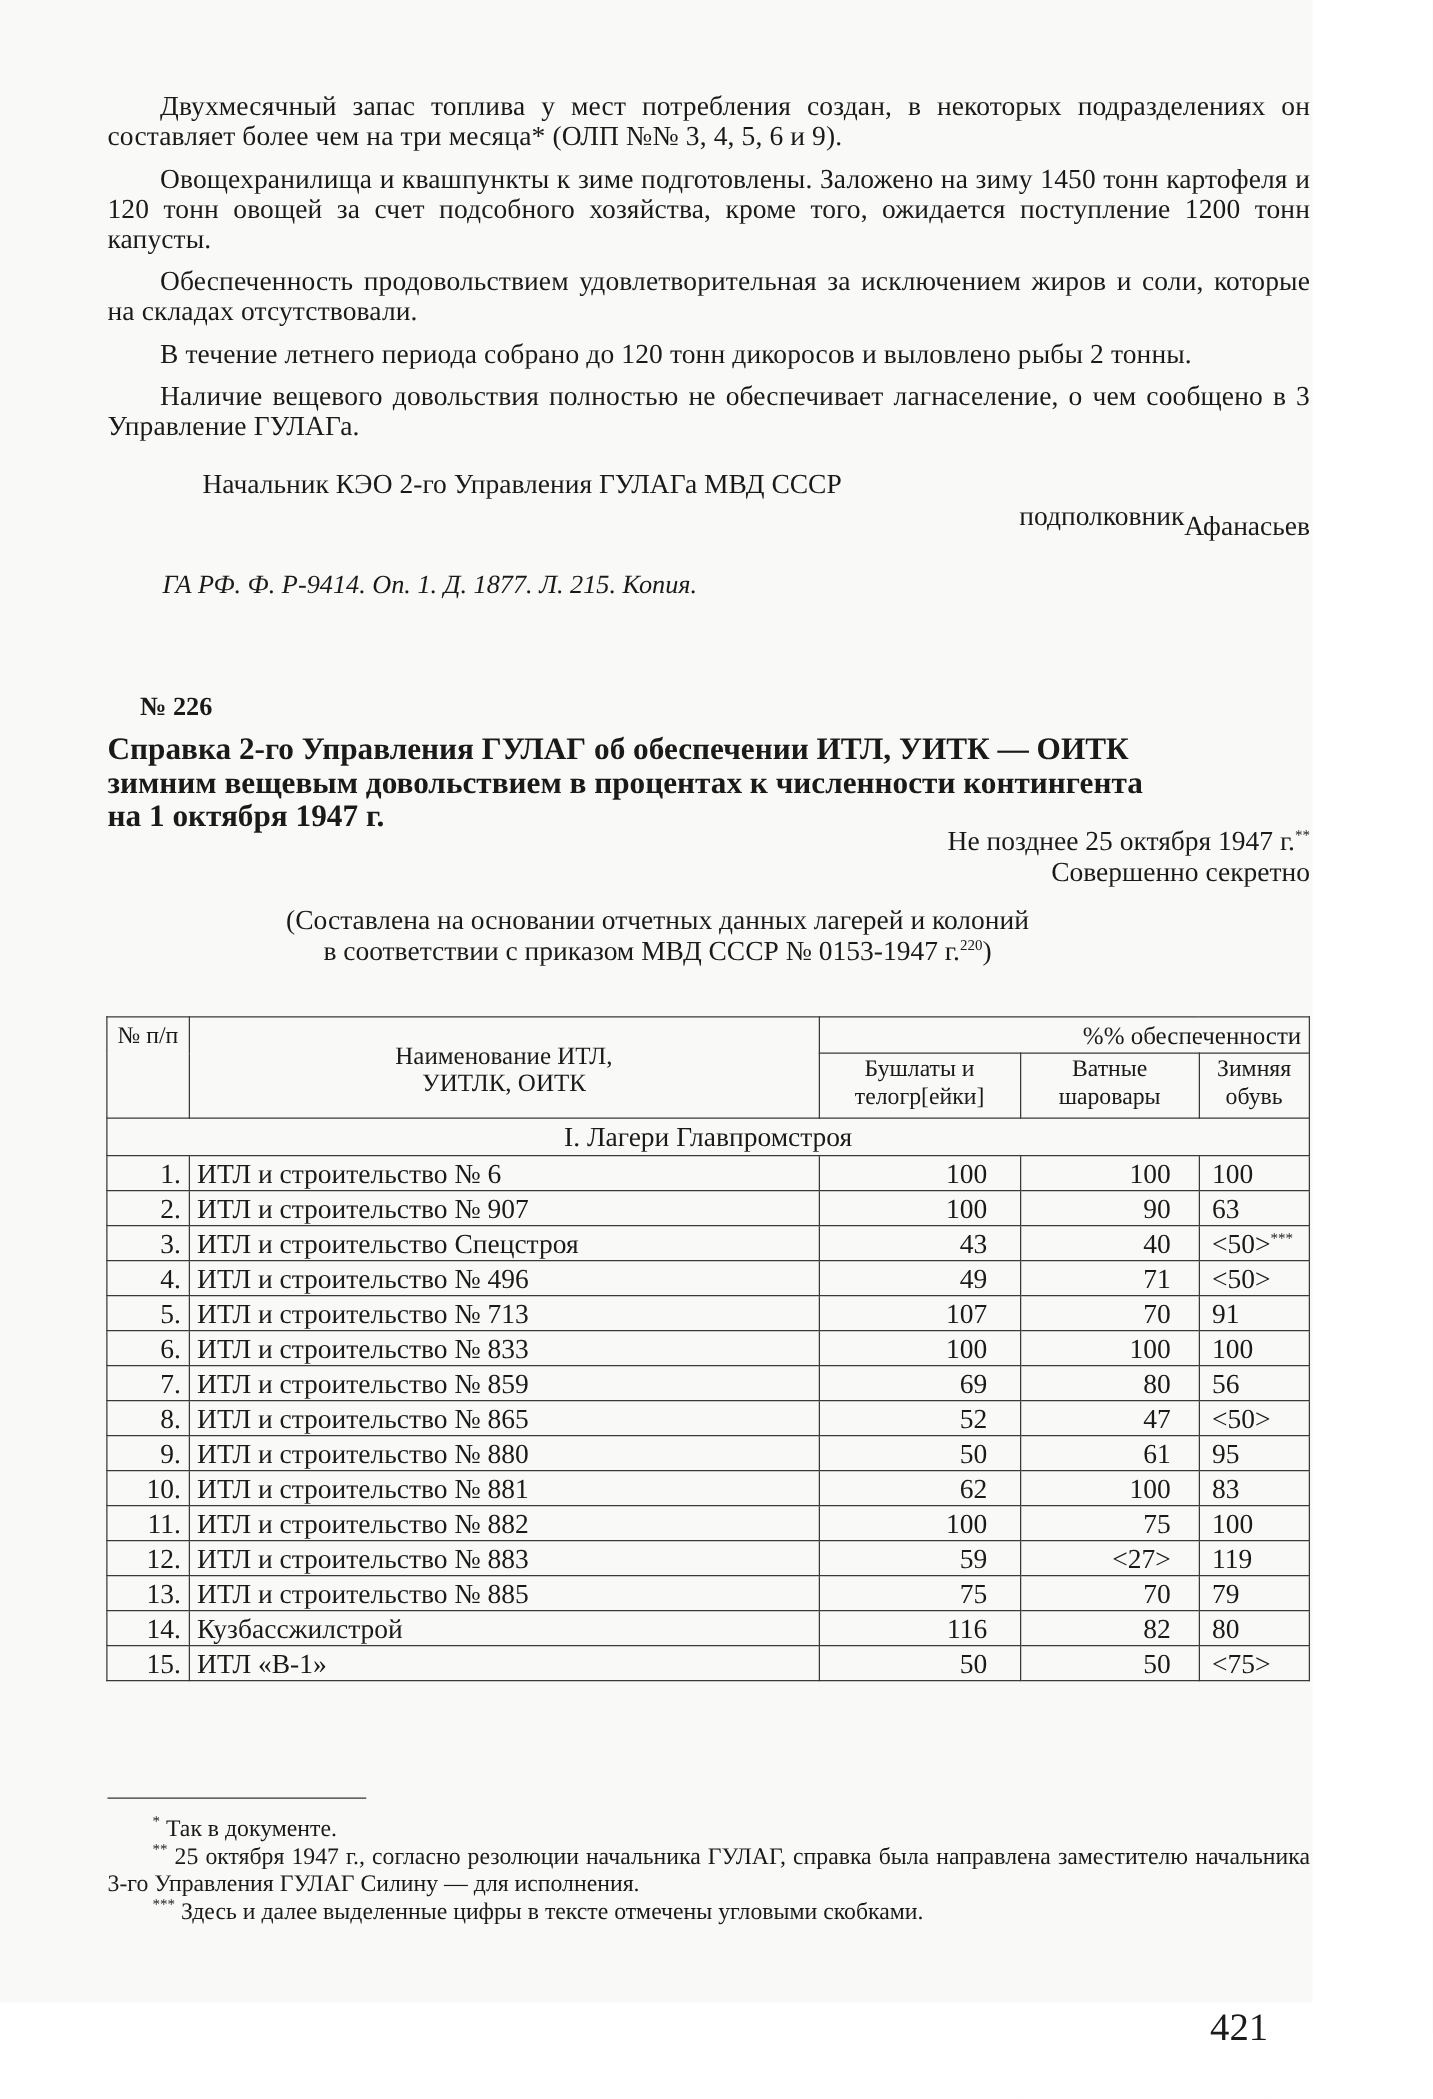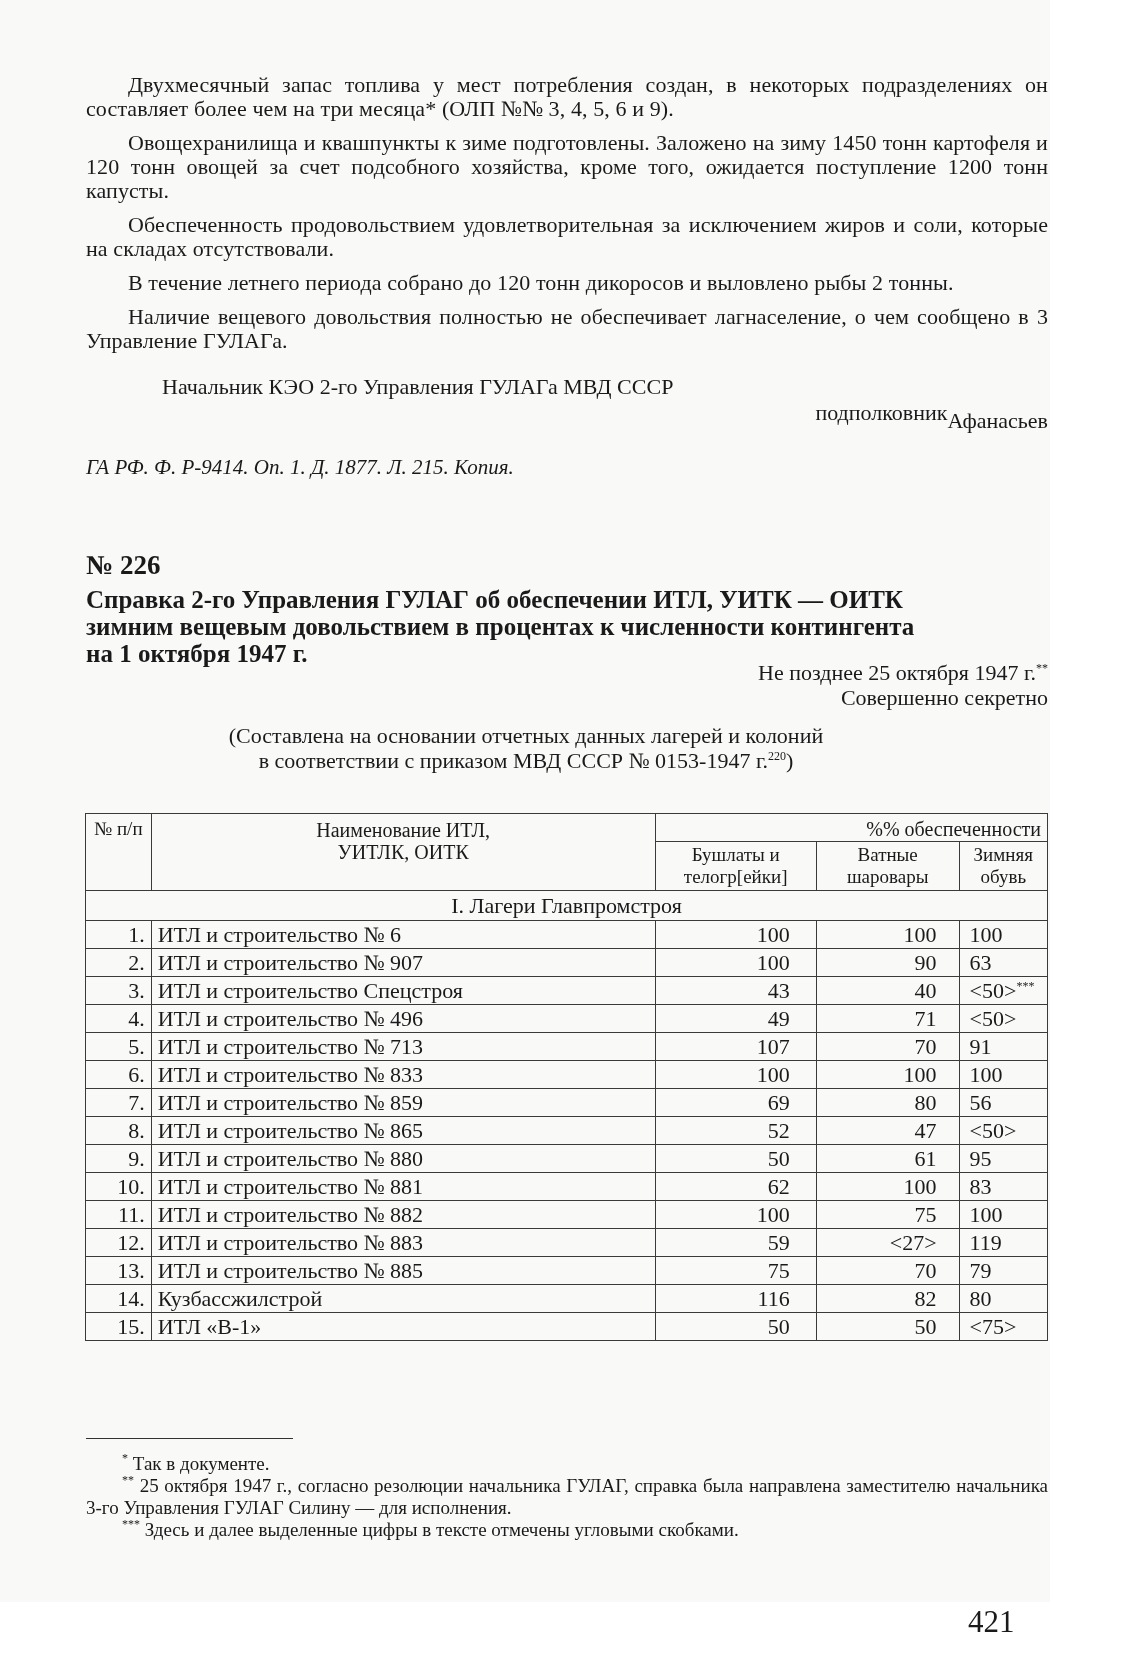--- a/index.html
+++ b/index.html
@@ -13,21 +13,21 @@
   }
   .content { position: absolute; left: 86px; width: 962px; }
   p.para {
     margin: 0; font-size: 22px; line-height: 24px; text-align: justify;
     text-indent: 42px; letter-spacing: 0.1px;
   }
   p.para + p.para { margin-top: 10px; }
   .sig { font-size: 22px; line-height: 26px; padding-left: 76px; }
   .sig-row { display: flex; justify-content: flex-end; }
   .source { font-style: italic; font-size: 21px; line-height: 24px; }
-  .docno { font-weight: bold; font-size: 27px; line-height: 30px; }
+  .docno { font-weight: bold; font-size: 21px; line-height: 30px; margin-left: 26px; }
   .doctitle { font-weight: bold; font-size: 25px; line-height: 27px; margin-top: 6px; width: 840px; }
   .right { text-align: right; font-size: 22px; line-height: 25px; }
   sup { font-size: 12px; line-height: 0; vertical-align: 8px; }
   .basis { text-align: center; font-size: 22px; line-height: 25px; width: 880px; }
   table.t { border-collapse: collapse; width: 963px; font-size: 22px; }
   table.t td, table.t th {
     border: 1.5px solid #3a3a3a; padding: 0 6px; font-weight: normal; line-height: 27px;
   }
   table.t th { font-size: 19px; line-height: 22px; vertical-align: top; }
   .c-no { width: 55px; text-align: right; }
@@ -56,21 +56,21 @@
   </div>
 
   <div class="content sig" style="top:374px;">
     <div>Начальник КЭО 2-го Управления ГУЛАГа МВД СССР</div>
     <div class="sig-row" style="width:886px;">
       <span>подполковник</span>
       <span style="position:relative; top:8px;">Афанасьев</span>
     </div>
   </div>
 
-  <div class="content source" style="top:455px;">ГА РФ. Ф. Р-9414. Оп. 1. Д. 1877. Л. 215. Копия.</div>
+  <div class="content source" style="top:455px;margin-left:44px;">ГА РФ. Ф. Р-9414. Оп. 1. Д. 1877. Л. 215. Копия.</div>
 
   <div class="content" style="top:550px;">
     <div class="docno">№ 226</div>
     <div class="doctitle">Справка 2-го Управления ГУЛАГ об обеспечении ИТЛ, УИТК — ОИТК зимним вещевым довольствием в процентах к численности контингента на 1 октября 1947 г.</div>
   </div>
 
   <div class="content right" style="top:660px;">
     <div><span>Не позднее 25 октября 1947 г.</span><sup>**</sup></div>
     <div>Совершенно секретно</div>
   </div>
@@ -79,21 +79,21 @@
     <div>(Составлена на основании отчетных данных лагерей и колоний</div>
     <div><span>в соответствии с приказом МВД СССР № 0153-1947 г.</span><sup>220</sup><span>)</span></div>
   </div>
 
   <div class="content" style="top:813px; left:85px;">
     <table class="t">
       <thead>
         <tr>
           <th class="c-no" rowspan="2" style="padding-top:4px;"><span>№ п/п</span></th>
           <th class="c-name" rowspan="2" style="padding-top:4px; font-size:20px;">
-              <div style="width:230px;margin:1px auto;">Наименование ИТЛ, УИТЛК, ОИТК</div>
+              <div style="width:230px;margin:16px auto;">Наименование ИТЛ, УИТЛК, ОИТК</div>
             </th>
           <th colspan="3" style="text-align:right; font-size:20px; padding-top:3px; line-height:24px;">%% обеспеченности</th>
         </tr>
         <tr>
           <th class="sub">Бушлаты и телогр[ейки]</th>
           <th class="sub">Ватные шаровары</th>
           <th class="sub">Зимняя обувь</th>
         </tr>
       </thead>
       <tbody id="tbody">

